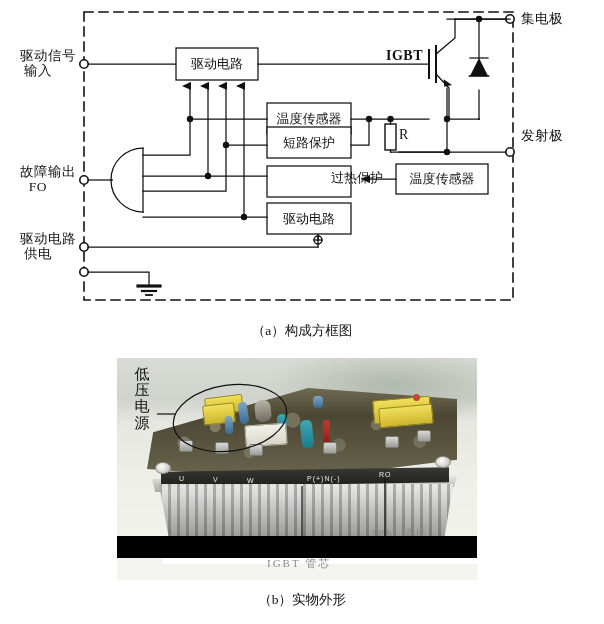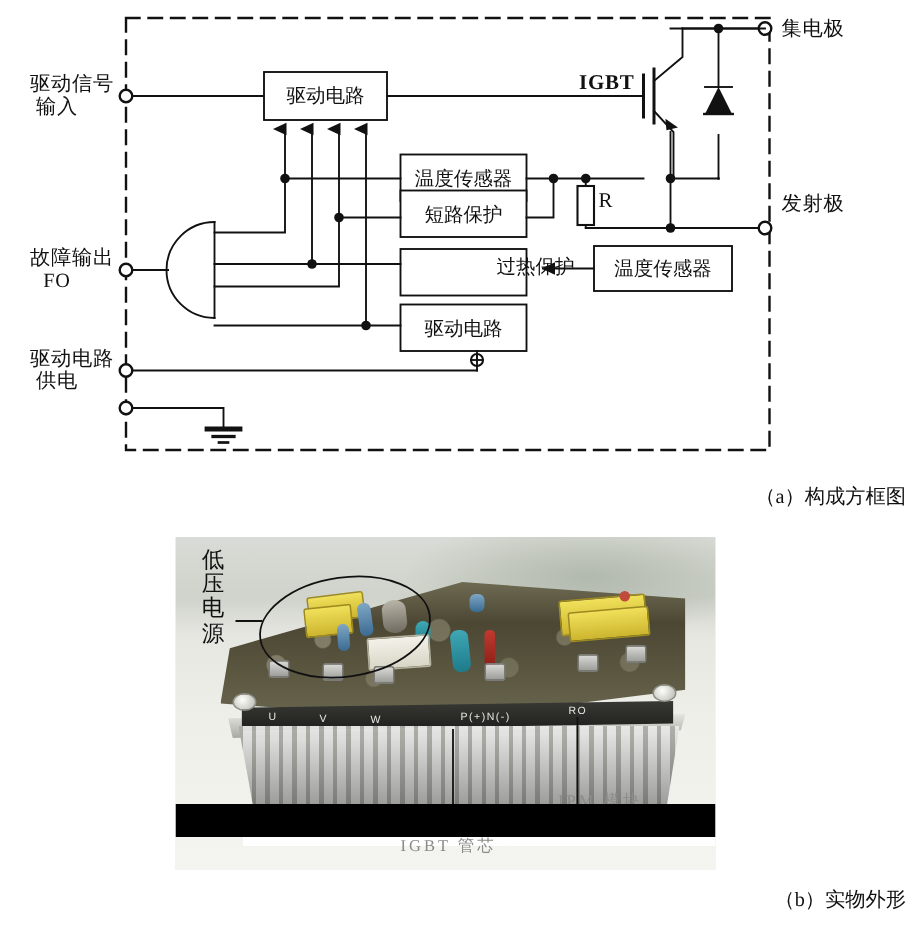--- a/index.html
+++ b/index.html
@@ -33,21 +33,21 @@
     font-size:13px;
     color:#111;
     text-align:center;
     line-height:1;
     white-space:nowrap;
     font-family:"Liberation Serif","DejaVu Serif",serif;
   }
 
   
   .caption{
-    position:absolute;width:604px;text-align:right;
+    position:absolute;width:604px;text-align:center;
     font-size:13.5px;color:#111;
     font-family:"Liberation Serif","DejaVu Serif",serif;
   }
 
   
   #photo{
     position:absolute;left:117px;top:358px;width:360px;height:222px;
     overflow:hidden;background:#e9e9e6;
   }
   #photo .bg{

